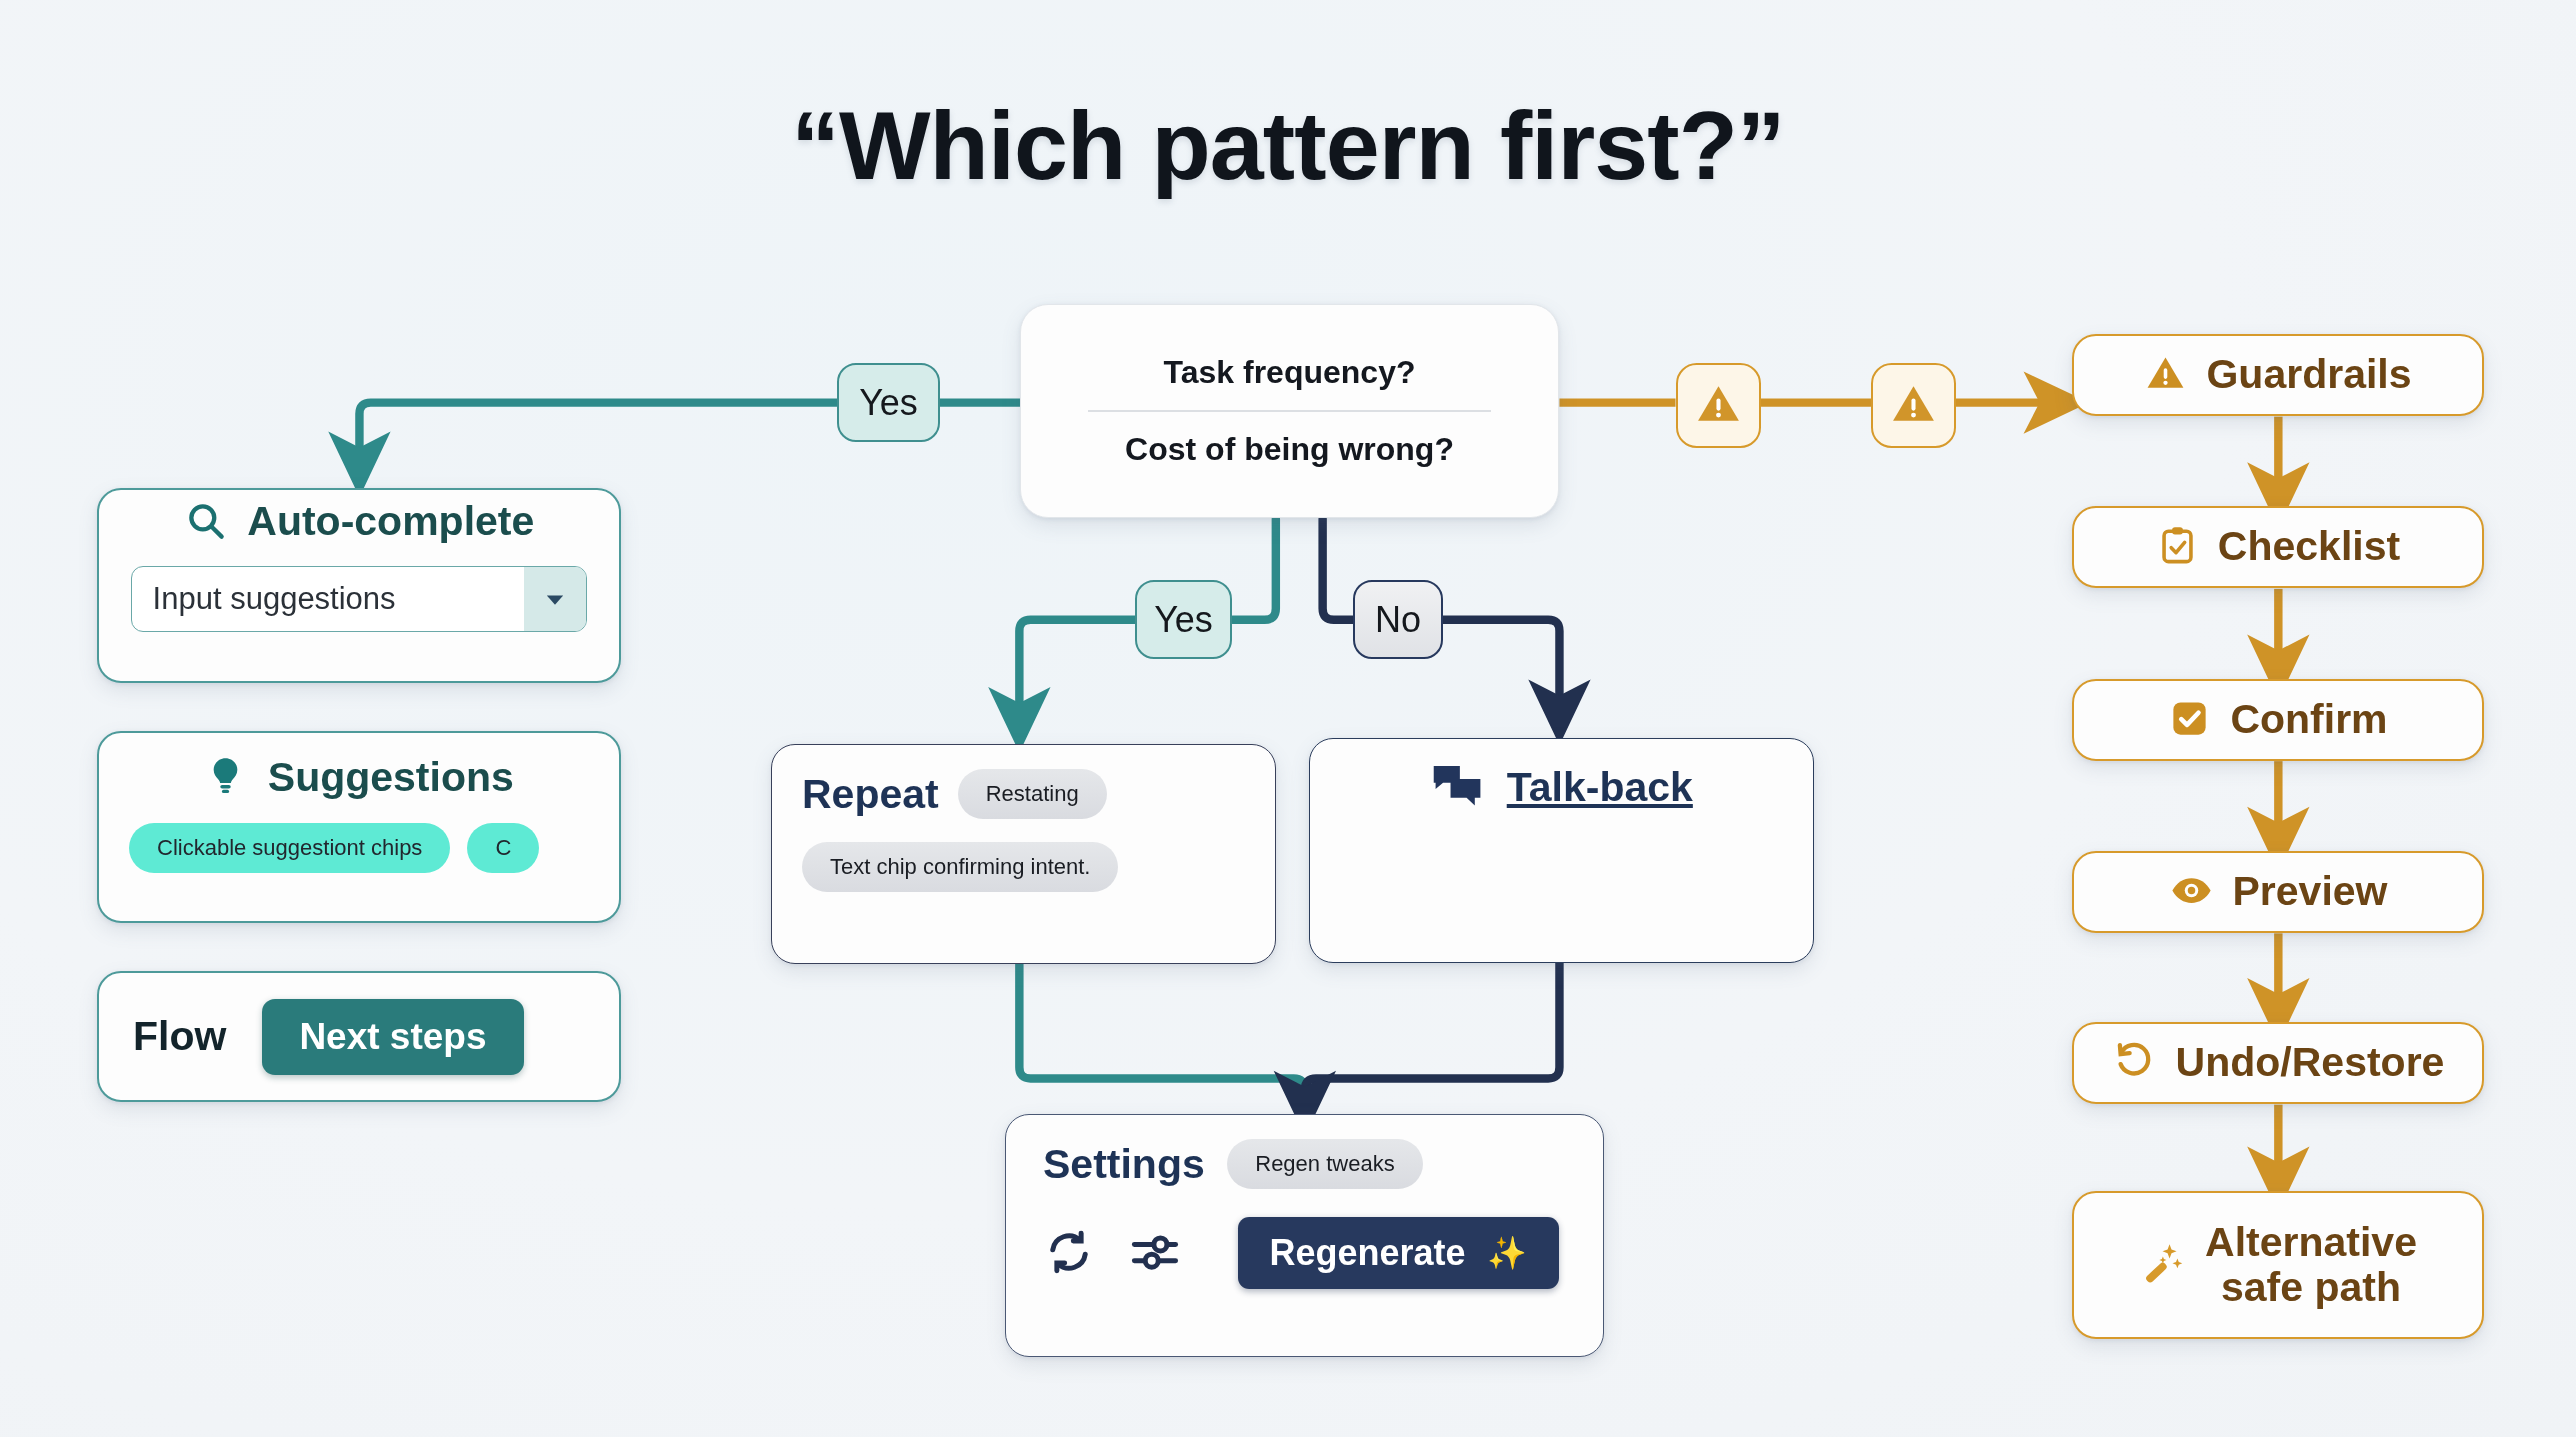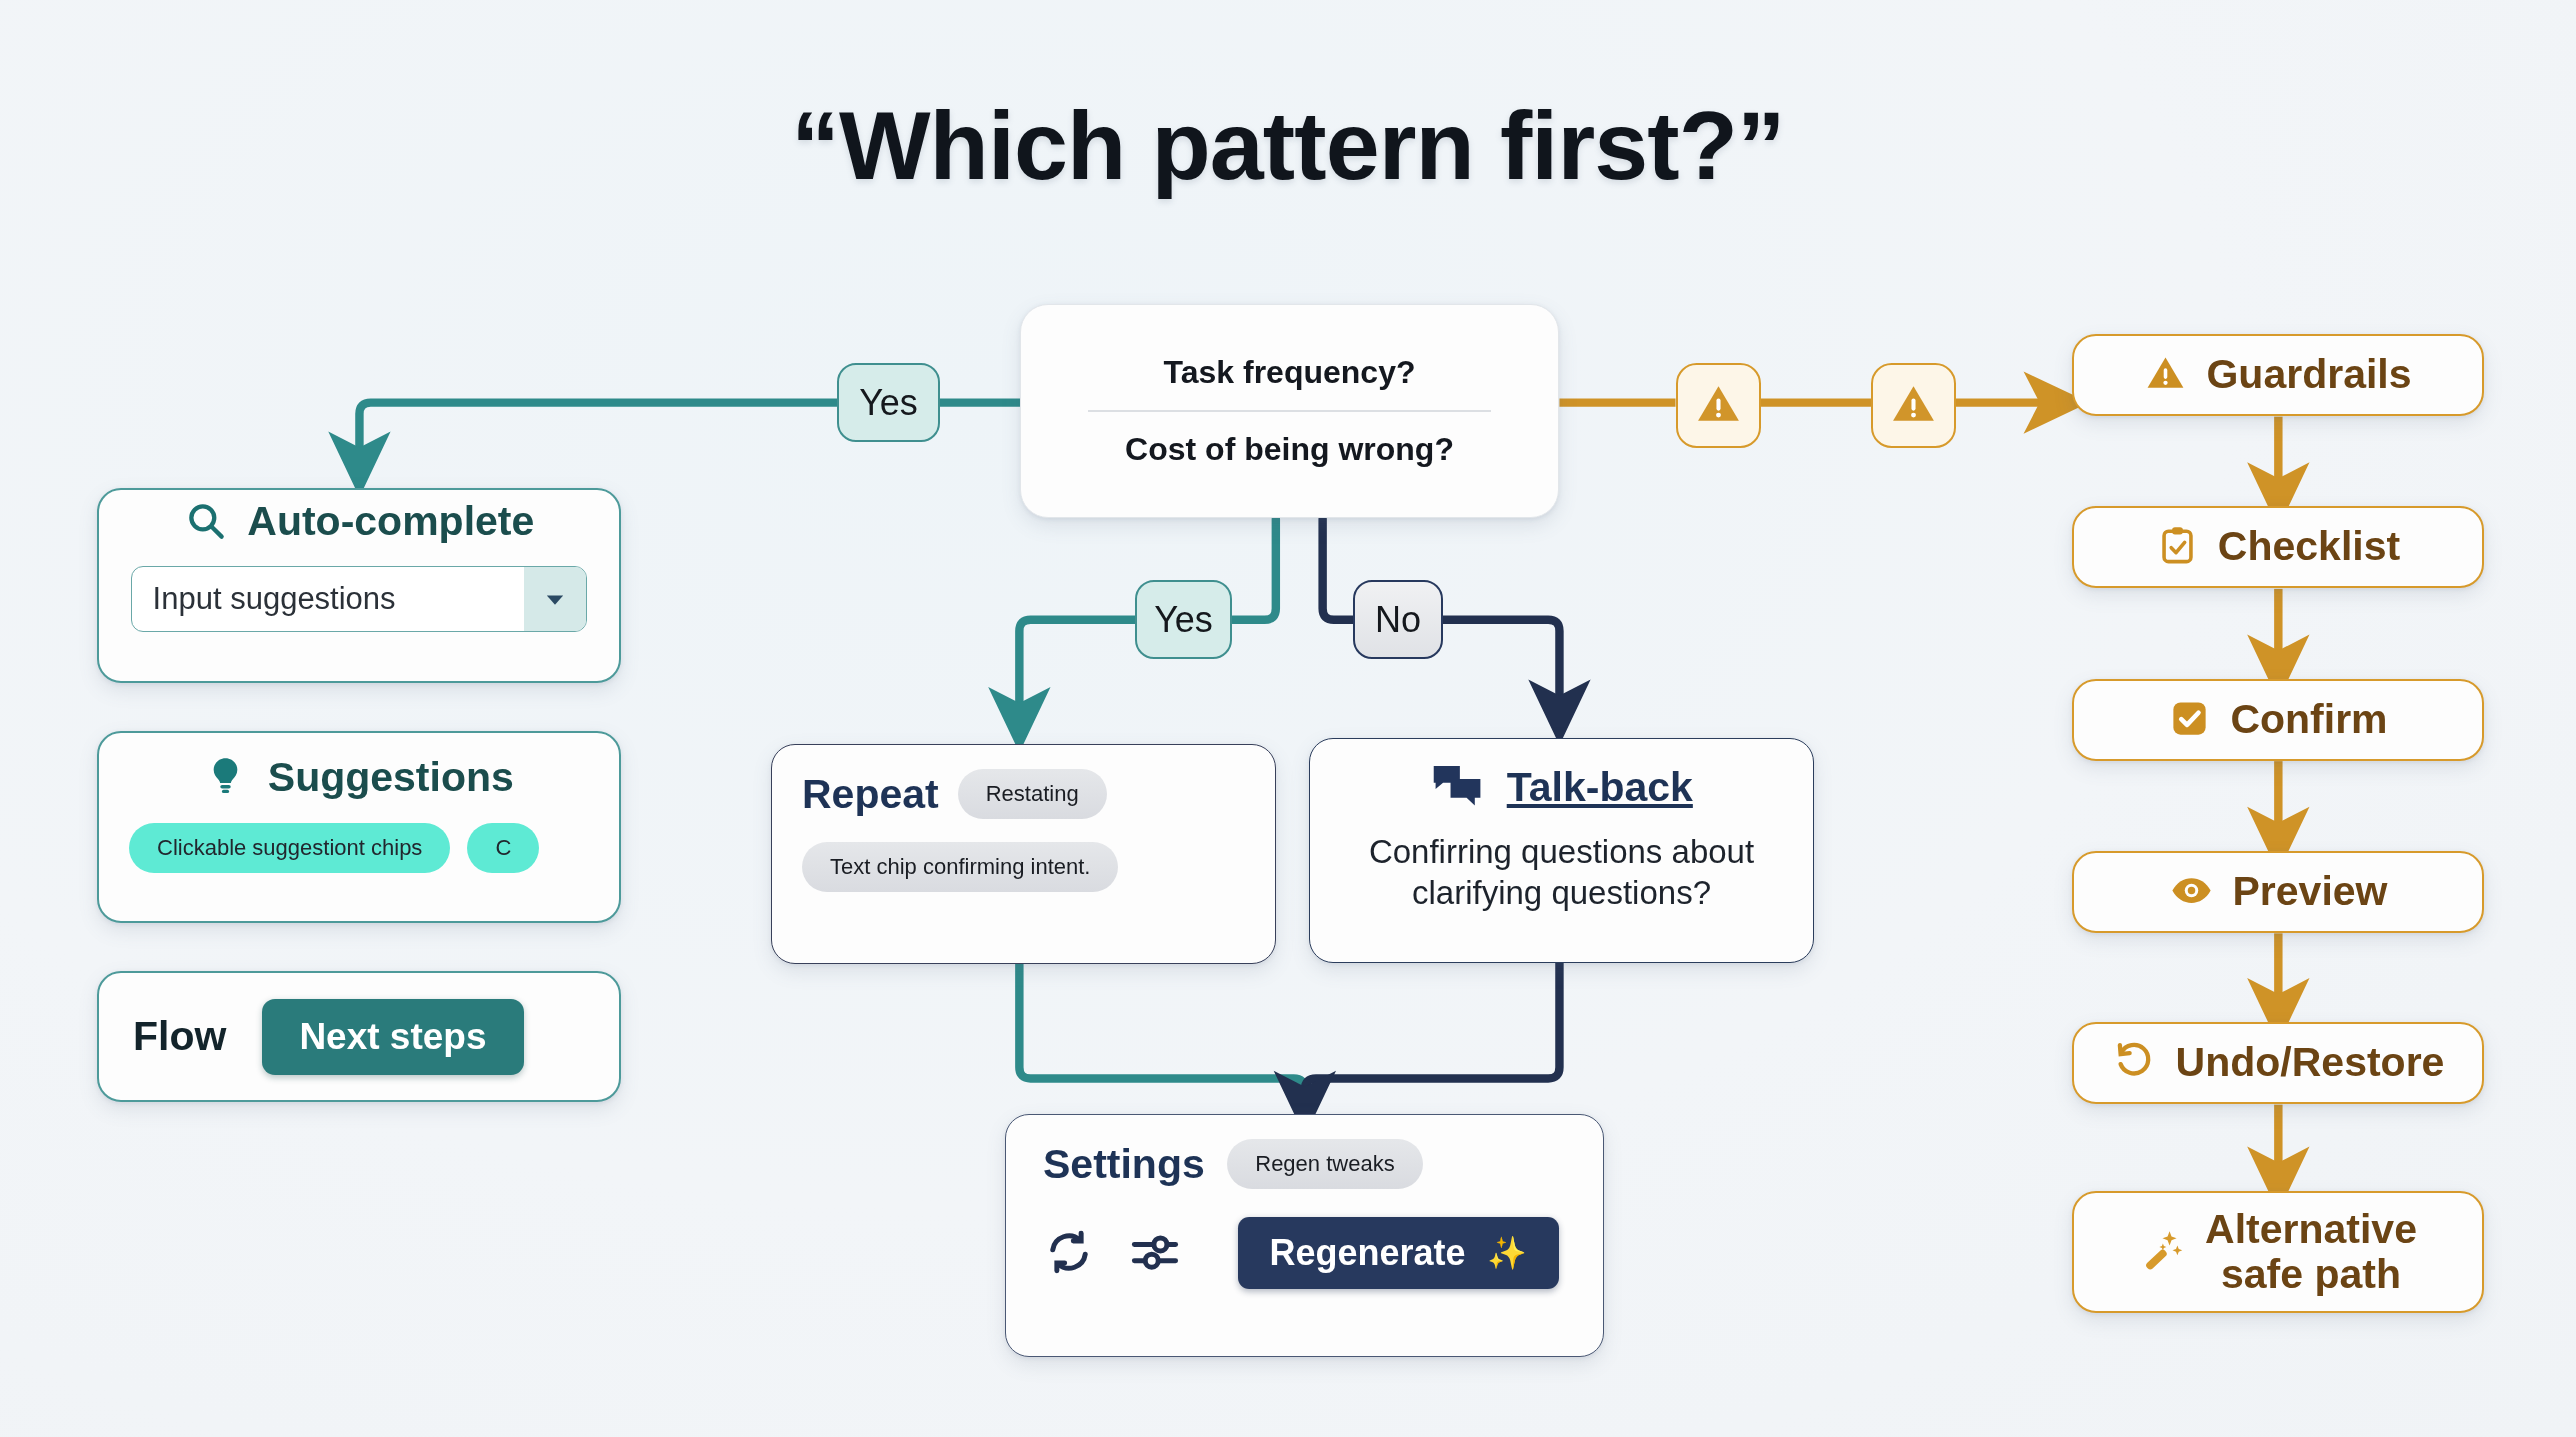--- a/index.html
+++ b/index.html
@@ -282,21 +282,21 @@
     font-weight: bold;
     color: #6b4414;
     text-align: center;
     line-height: 1.1;
   }
   .a1 { top: 334px;  height: 82px; }
   .a2 { top: 506px;  height: 82px; }
   .a3 { top: 679px;  height: 82px; }
   .a4 { top: 851px;  height: 82px; }
   .a5 { top: 1022px; height: 82px; }
-  .a6 { top: 1191px; height: 122px; }
+  .a6 { top: 1191px; height: 148px; }
 
   
   .edgelabel {
     position: absolute;
     box-sizing: border-box;
     display: flex;
     align-items: center;
     justify-content: center;
     font-size: 36px;
     color: #15181d;
@@ -458,24 +458,20 @@
 
   <div class="card card-talkback">
     <div class="card-head navy">
       <span>
         <svg width="56" height="49" viewBox="0 0 30 26">
           <path d="M2 2h14v9H7l-4 3.4V11H2z" fill="#22355c"></path>
           <path d="M11 9h16v10h-3v4.2L19.6 19H11z" fill="#22355c"></path>
         </svg>
       </span>
       <span class="ttl">Talk-back</span>
-    </div>
-    <div class="talkback-body">
-      <div>Confirring questions about</div>
-      <div>clarifying questions?</div>
     </div>
   </div>
 
   <div class="card card-settings">
     <div class="settings-head">
       <span class="ttl">Settings</span>
       <span class="chip chip-grey">Regen tweaks</span>
     </div>
     <div class="settings-row">
       <span>

